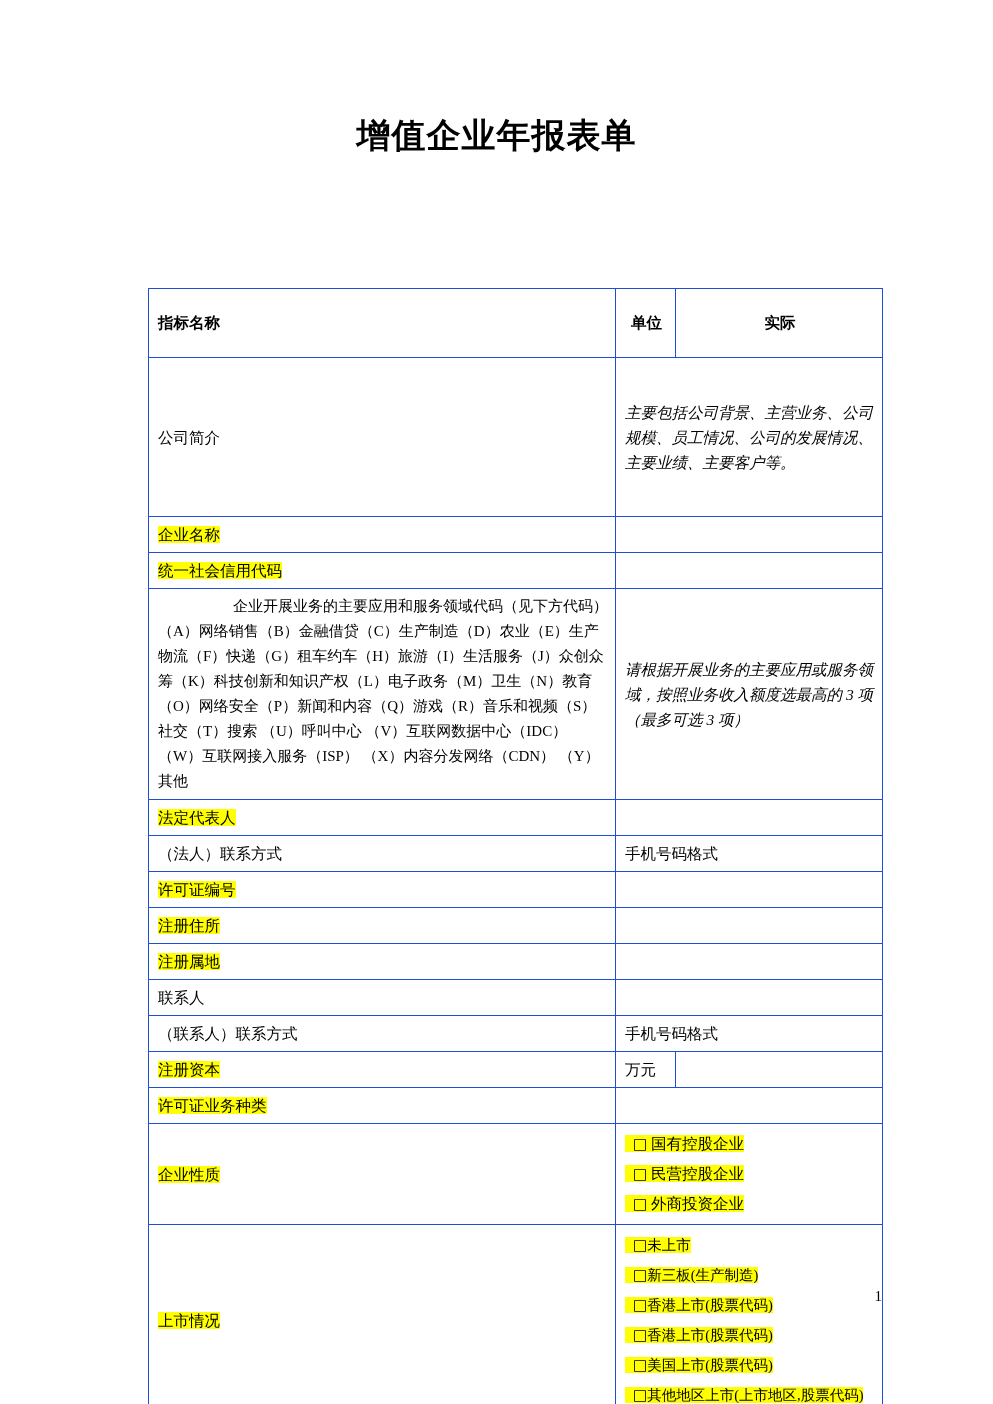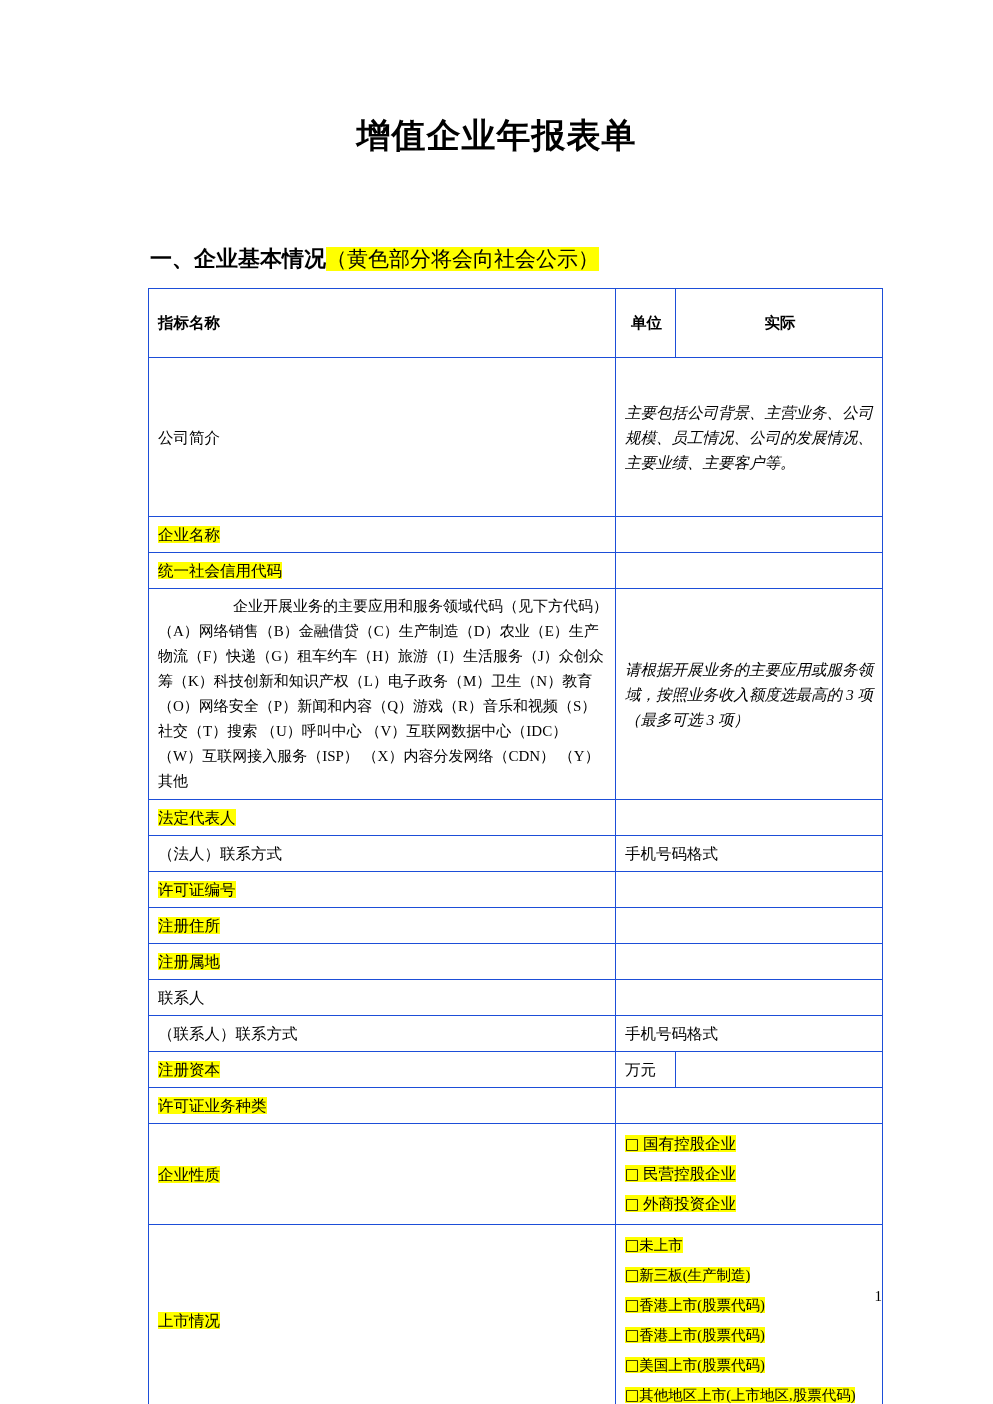--- a/index.html
+++ b/index.html
@@ -97,21 +97,21 @@
   .codes .lead { display: block; text-align: right; }
   .codes .body { display: block; }
   .opt-list {
     display: block;
     line-height: 30px;
   }
   .opt {
     display: block;
     white-space: nowrap;
   }
-  .opt .tag { background: #ffff00; }
+  .opt .tag { background: #ffff00; padding-left: 8px; }
   .box {
     font-family: "DejaVu Sans", sans-serif;
     font-size: 15px;
   }
   .nature-cell { height: 78px; }
   .listing-cell { height: 168px; }
   .page-num {
     position: absolute;
     left: 0;
     top: 1288px;
@@ -122,23 +122,20 @@
   }
   .sm { font-size: 14.5px; }
 </style>
 </head>
 <body>
 
 <div class="page">
 
   <div class="doc-title">增值企业年报表单</div>
 
-  <div class="section-heading">
-    <span>一、企业基本情况</span><span class="note">（黄色部分将会向社会公示）</span>
-  </div>
 
   <table class="form">
     <colgroup>
       <col class="c-name">
         <col class="c-unit">
         <col class="c-real">
     </colgroup>
     <tbody>
 
       <tr class="hdr">

